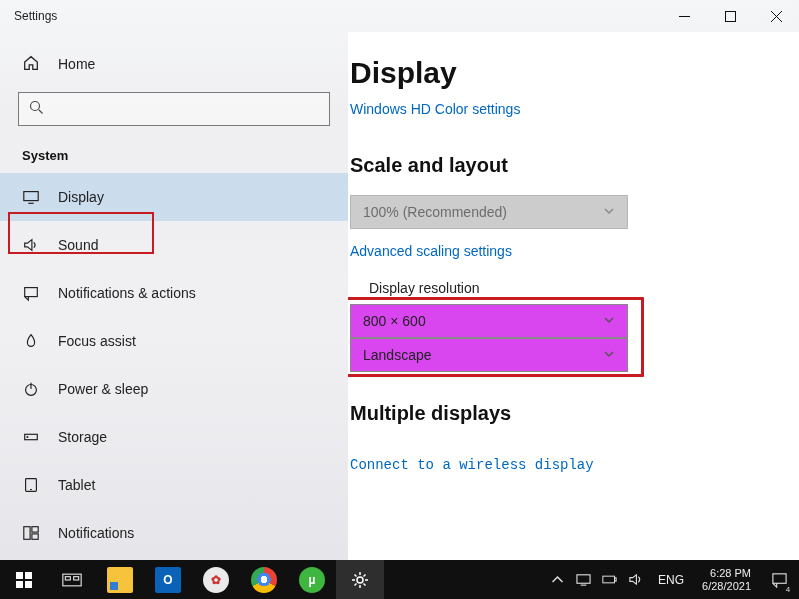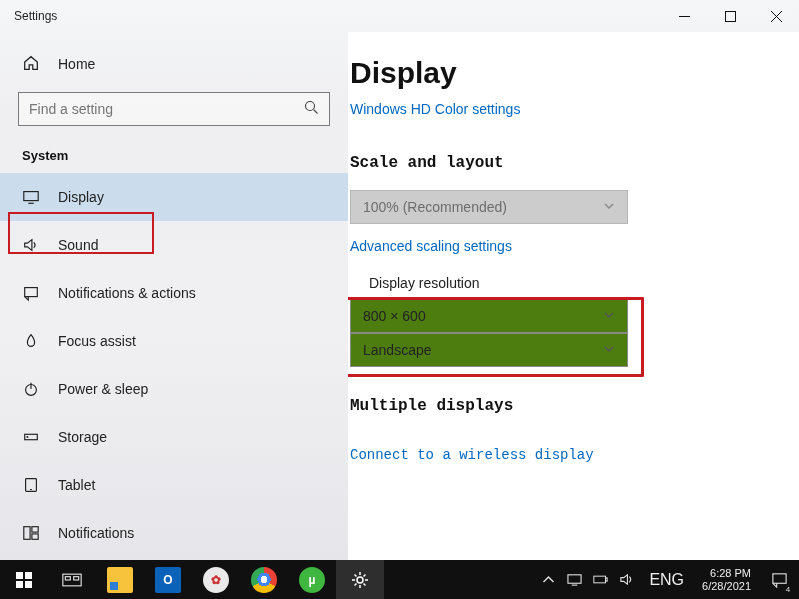--- a/index.html
+++ b/index.html
@@ -27,44 +27,44 @@
   .nav li { height:48px; display:flex; align-items:center; gap:18px; padding:0 22px; font-size:14px; color:#222; }
   .nav li.selected { background: rgba(0,120,215,0.15); }
   .nav li .icon { width:18px; height:18px; display:flex; align-items:center; justify-content:center; }
   .nav li .icon svg { width:18px; height:18px; stroke:#222; stroke-width:1.3; fill:none; }
   .highlight-box { border:2px solid #c81b21; position:absolute; pointer-events:none; }
   
   .main { flex:1; background:#fff; padding:24px 0 0 0; overflow:hidden; }
   .main .inner { padding-left:2px; }
   .main h1 { font-size:30px; font-weight:600; color:#111; margin-bottom:10px; }
   .main a.link { color:#0067c0; font-size:14px; text-decoration:none; display:inline-block; }
-  .main h2 { font-size:16px; font-weight:600; color:#111; margin-top:36px; margin-bottom:18px;font-family:Liberation Mono, monospace; }
+  .main h2 { font-size:20px; font-weight:600; color:#111; margin-top:36px; margin-bottom:18px; }
   .main .label { font-size:14px; color:#222; margin-bottom:8px; margin-top:12px; }
-  .select { width:278px; height:34px; border:1px solid #888; background:#4d7c0f; display:flex; align-items:center; justify-content:space-between; padding:0 12px; font-size:14px; color:#222; }
+  .select { width:278px; height:34px; border:1px solid #888; background:#d946ef; display:flex; align-items:center; justify-content:space-between; padding:0 12px; font-size:14px; color:#222; }
   .select.disabled { background:#ccc; color:#6d6d6d; border-color:#b7b7b7;}
   .select .chev svg { width:12px; height:12px; stroke:#555; stroke-width:1.5; fill:none; }
   .select.disabled .chev svg { stroke:#8a8a8a;}
   .main .link2 { margin-top:14px; }
   .main .link3 { margin-top:14px;font-family:Liberation Mono, monospace; }
   
   .res-highlight { border:3px solid #c81b21; position:absolute; pointer-events:none; border-radius:1px; }
   
   .taskbar { position:absolute; left:0; bottom:0; width:799px; height:39px; background:#101010; display:flex; align-items:center; color:#fff; font-size:11px; }
   .taskbar .tbtn { width:48px; height:39px; display:flex; align-items:center; justify-content:center; }
   .taskbar .tbtn.active { background:#2e2e2e; }
   .taskbar .tbtn svg { width:20px; height:20px; }
   .taskbar .spacer { flex:1; }
   .tray { display:flex; align-items:center; gap:8px; padding-right:4px; }
   .tray .ticon { width:18px; height:18px; display:flex; align-items:center; justify-content:center; }
   .tray .ticon svg { width:15px; height:15px; stroke:#ddd; stroke-width:1.2; fill:none;}
   .clock { text-align:right; line-height:1.15; font-size:11px; color:#eee; padding:0 8px;}
   .notif { width:40px; height:39px; display:flex; align-items:center; justify-content:center; position:relative;}
   .notif svg { width:17px; height:17px; stroke:#ddd; stroke-width:1.2; fill:none;}
   .notif .badge { position:absolute; bottom:5px; right:6px; background:#111; color:#ddd; font-size:8px; width:10px; height:10px; border-radius:50%; display:flex; align-items:center; justify-content:center;}
-  .lang { font-size:16px; color:#eee; padding:0 6px;}
+  .lang { font-size:12px; color:#eee; padding:0 6px;}
   .app-icon { width:26px; height:26px; border-radius:2px; display:flex; align-items:center; justify-content:center; font-size:12px; font-weight:bold; }
   .ai-folder   { background:#f7c23c; position:relative; overflow:hidden;}
   .ai-folder::after{content:"";position:absolute;left:3px;bottom:3px;width:8px;height:8px;background:#2d7dd2;}
   .ai-outlook  { background:#0a63b9; color:#fff; }
   .ai-paint    { background:#eaeaea; color:#c33; border-radius:50%; }
   .ai-chrome   { background:radial-gradient(circle at 50% 48%, #fff 0 18%, #4285f4 18% 36%, transparent 36%),
                  conic-gradient(#ea4335 0 120deg,#fbbc05 120deg 240deg,#34a853 240deg 360deg); border-radius:50%; }
   .ai-utor     { background:#3fb63f; border-radius:50%; color:#fff;}
   .ai-gear     { color:#fff; }
   .ai-taskview { }
@@ -103,21 +103,20 @@
       <div class="home">
         <span class="icon">
           <svg viewBox="0 0 20 20">
               <path d="M3 9 L10 3 L17 9 V17 H12 V12 H8 V17 H3 Z"></path>
             </svg>
         </span>
         <span>Home</span>
       </div>
 
       <div class="searchwrap">
-        <input type="text" placeholder="Find a setting" style="">
         <span class="sicon">
           <svg viewBox="0 0 20 20">
               <circle cx="8" cy="8" r="6"></circle>
               <line x1="13" y1="13" x2="18" y2="18"></line>
             </svg>
         </span>
       </div>
 
       <div class="section-label">System</div>
 

